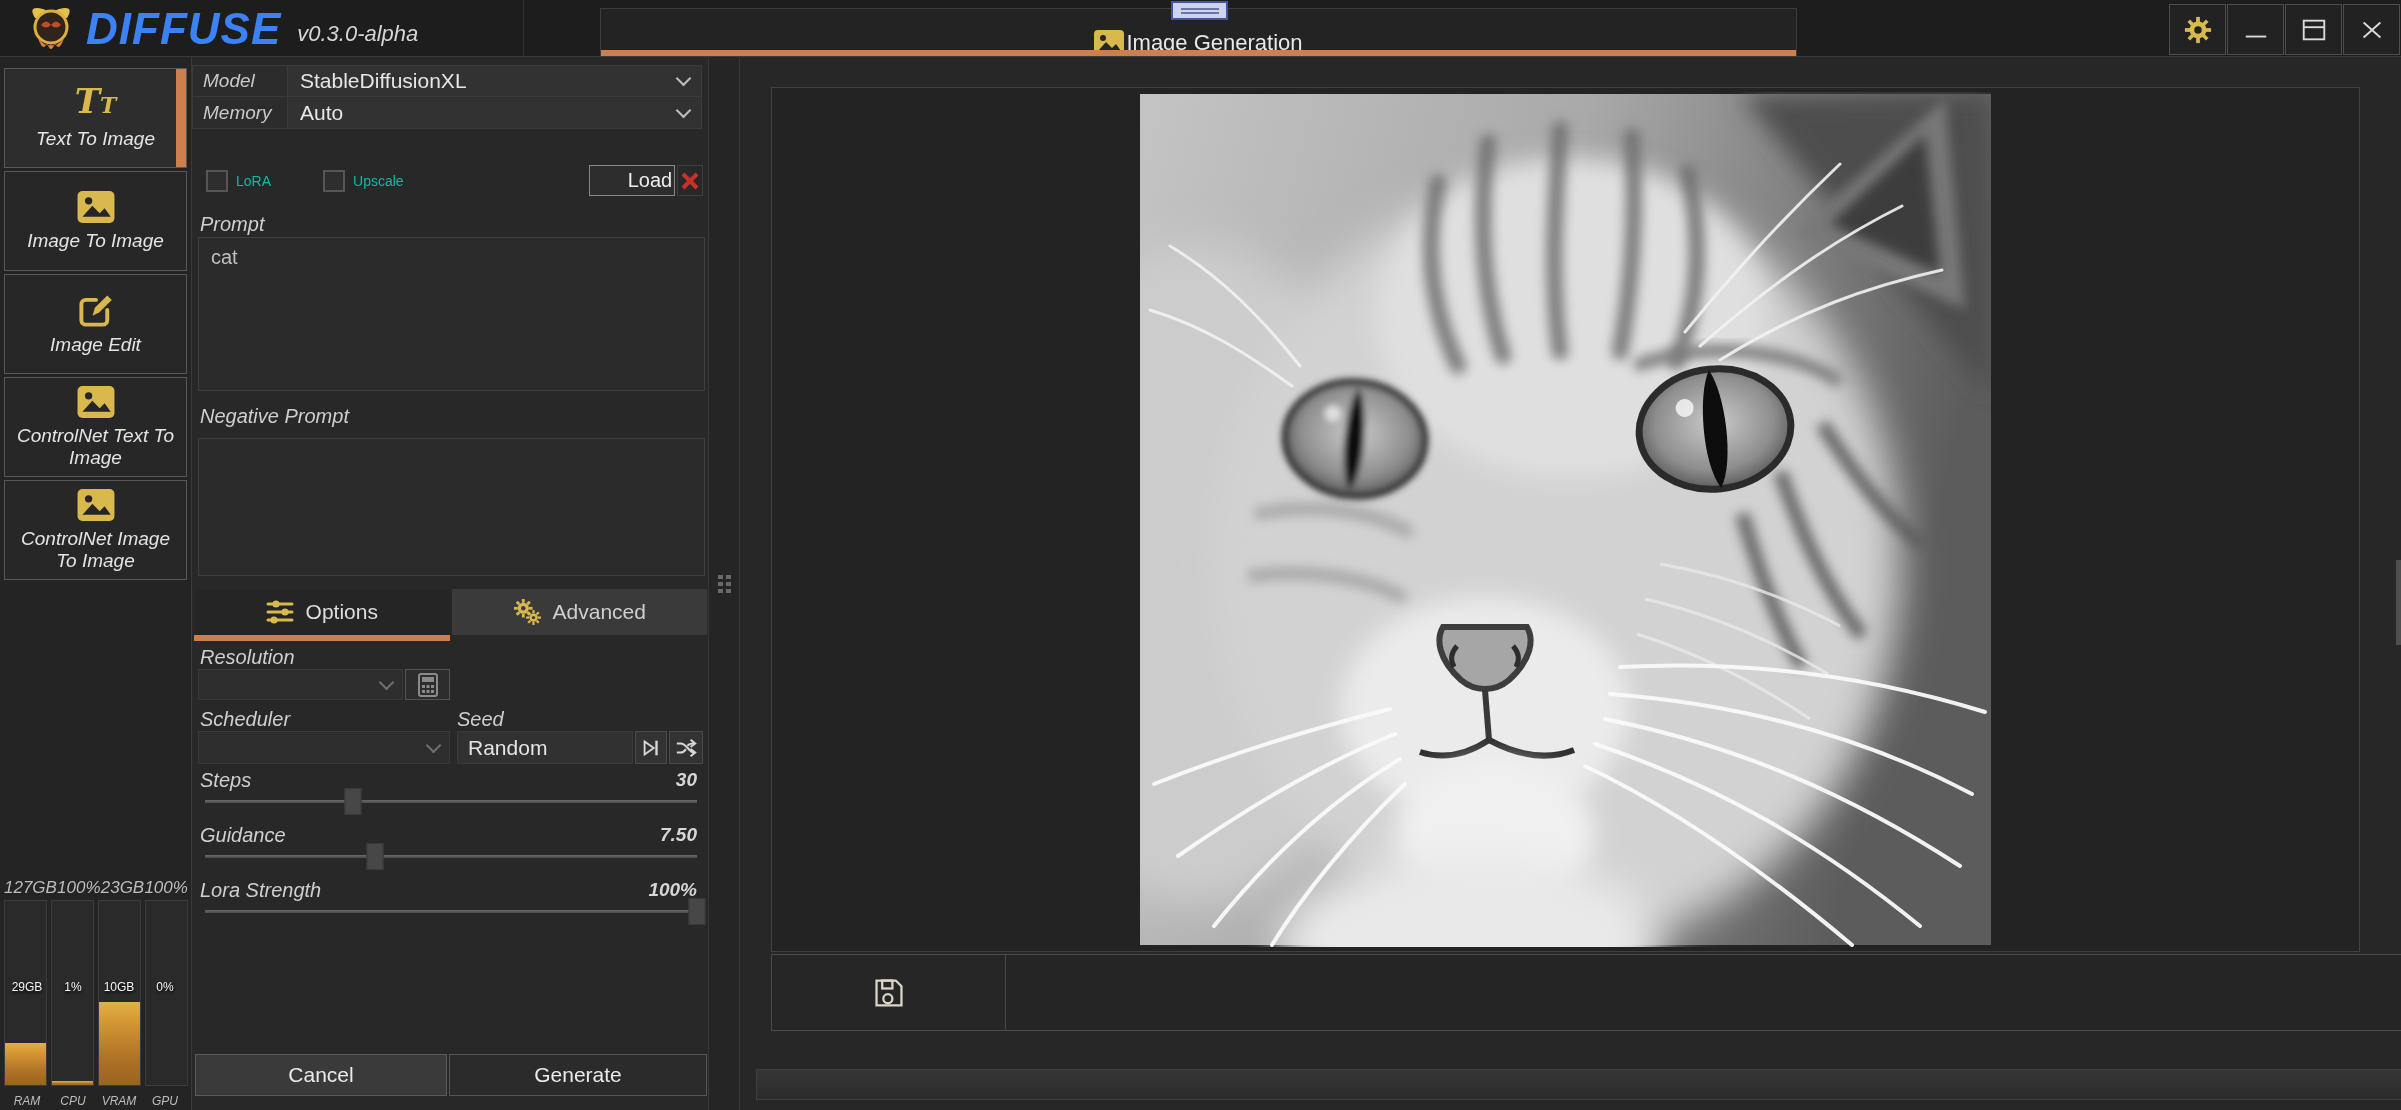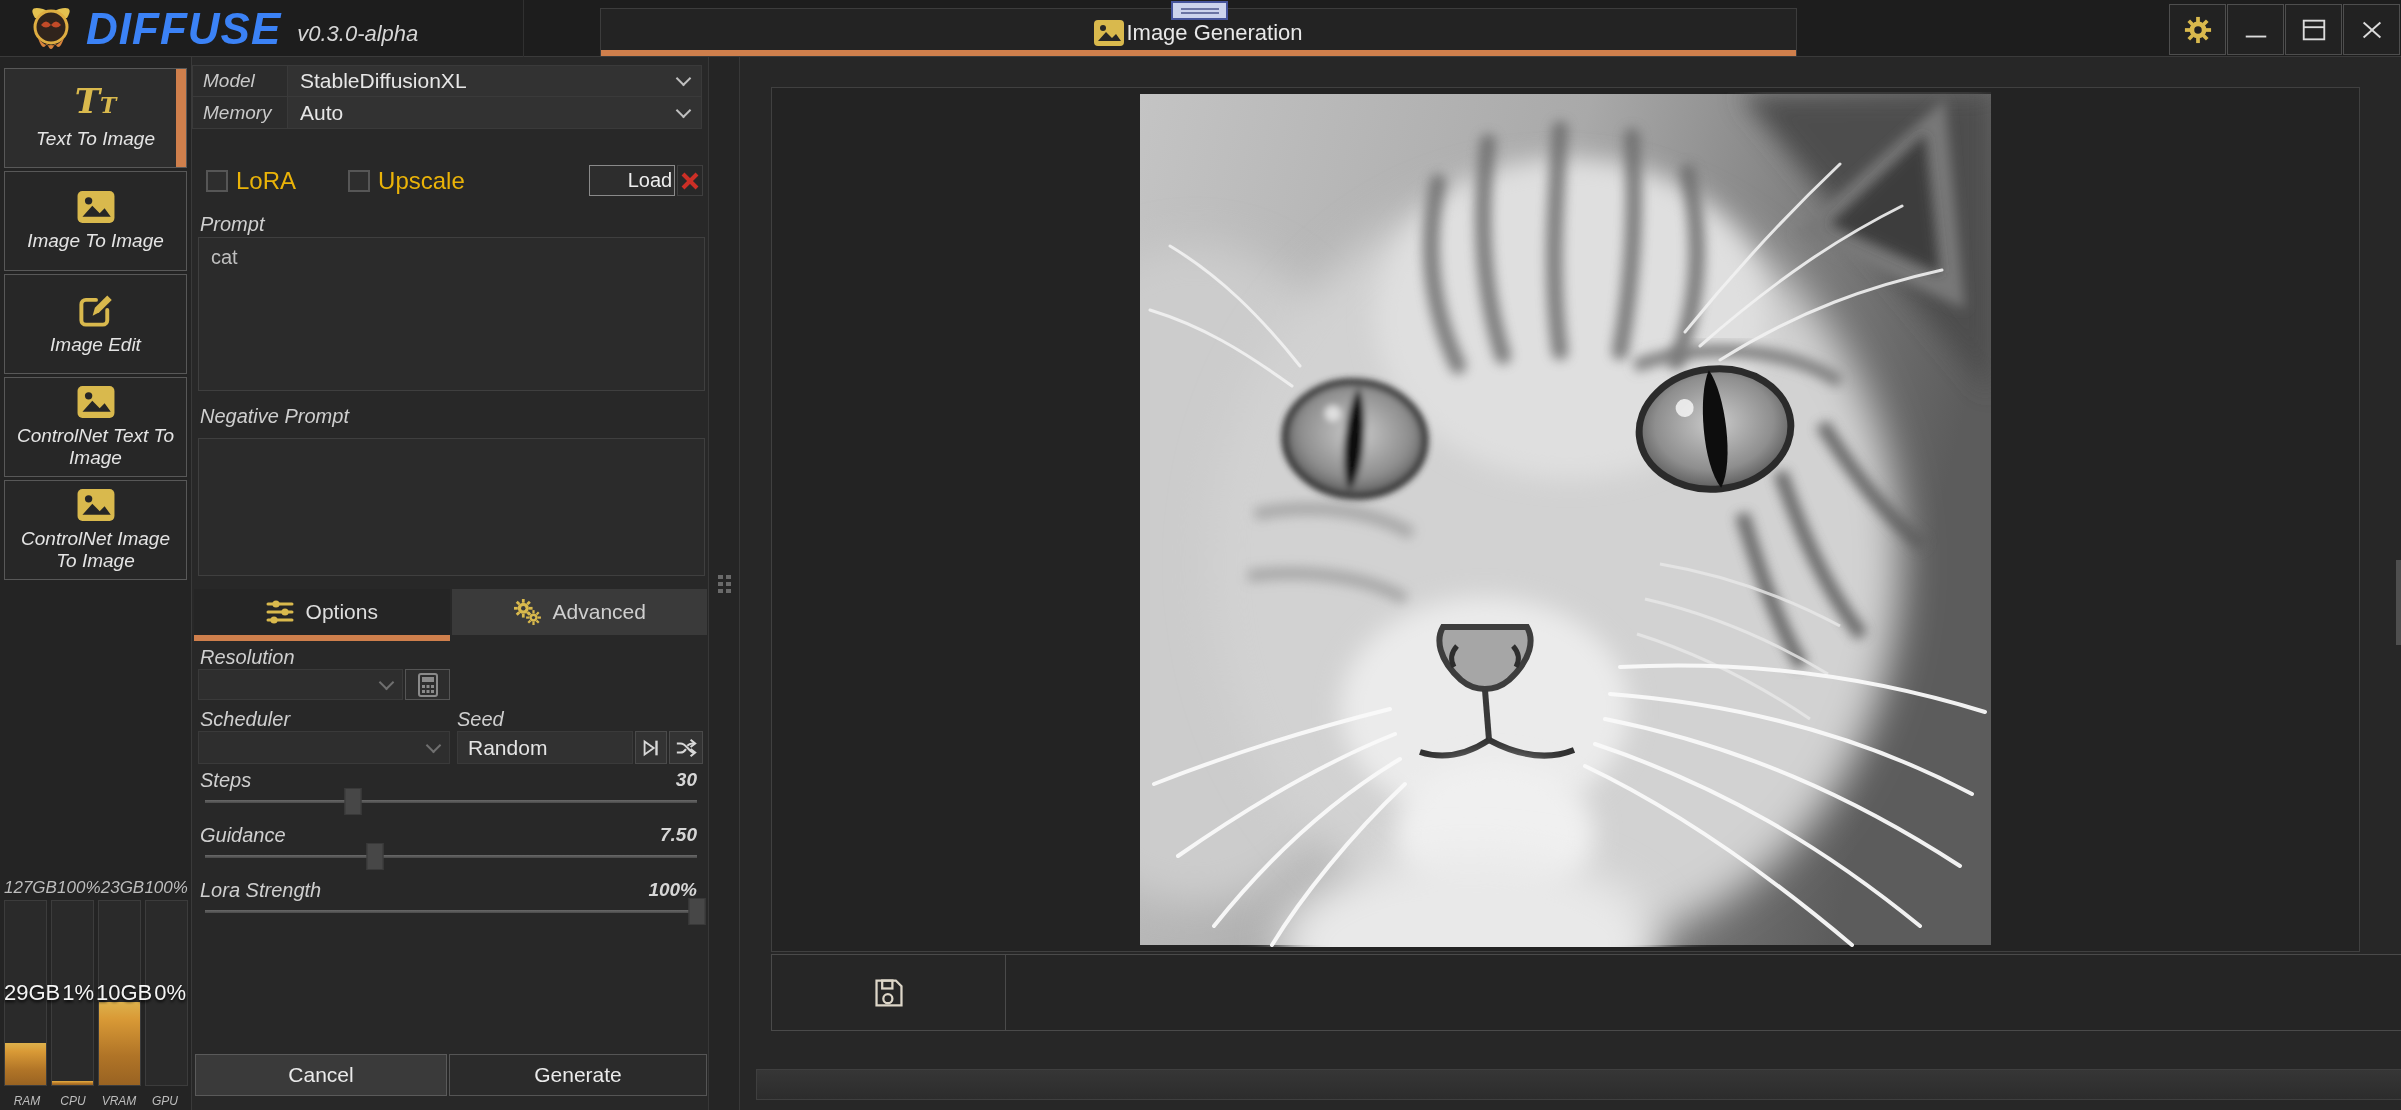--- a/index.html
+++ b/index.html
@@ -12,21 +12,21 @@
           border-bottom:1px solid #3a3a3a;}
   .logo-wrap{position:absolute;left:22px;top:3px;display:flex;align-items:center;}
   .logo-mark{width:58px;height:52px;}
   .logo-text{font-size:44px;font-weight:bold;font-style:italic;color:#3b82f6;letter-spacing:1px;
              margin-left:6px;line-height:52px;}
   .logo-ver{font-size:22px;font-style:italic;color:#d6d6d6;margin-left:16px;margin-top:10px;}
   .header-sep{position:absolute;left:523px;top:0;width:1px;height:57px;background:#303030;}
 
   .tabbar{position:absolute;left:600px;top:8px;width:1197px;height:49px;display:flex;
           border:1px solid #3c3c3c;background:#232323;}
-  .tab{flex:1;display:flex;align-items:center;justify-content:center;gap:2px;font-size:22px;
+  .tab{flex:1;display:flex;align-items:flex-end;justify-content:center;gap:2px;font-size:22px;
        color:#e8e8e8;position:relative;cursor:default;}
   .tab + .tab{border-left:1px solid #3c3c3c;}
   .tab.active::after{content:"";position:absolute;left:0;right:0;bottom:0;height:6px;
        background:var(--accent-orange,#cf7f4c);}
   .tab-icon{width:30px;height:26px;color:var(--icon-yellow,#d9b94d);}
 
   .blue-handle{position:absolute;left:1171px;top:1px;width:57px;height:19px;background:#ccd3ec;
        border:2px solid #46549b;display:flex;flex-direction:column;justify-content:center;gap:2px;
        align-items:center;z-index:5;}
   .blue-handle i{display:block;width:38px;height:2px;background:#6b74a3;}
@@ -57,40 +57,40 @@
   .meters{position:absolute;left:0;bottom:2px;width:192px;height:230px;}
   .meter-row{position:absolute;left:4px;right:4px;display:flex;justify-content:space-between;}
   .m-top{top:0;font-size:17px;font-style:italic;color:#bdbdbd;}
   .m-bot{bottom:0;font-size:12px;font-style:italic;color:#bdbdbd;}
   .m-top span,.m-bot span{flex:1;text-align:center;}
   .bars{position:absolute;left:4px;right:4px;top:22px;height:186px;display:flex;gap:4px;}
   .bar{flex:1;position:relative;background:#2a2a2a;border:1px solid #3c3c3c;overflow:hidden;}
   .bar-fill{position:absolute;left:0;right:0;bottom:0;
        background:linear-gradient(180deg,#ddb14c 0%,#d99a36 20%,#b07427 65%,#996322 100%);}
   .m-vals{top:102px;z-index:3;}
-  .m-vals span{flex:1;text-align:center;font-size:22px;color:#f4f4f4;
+  .m-vals span{flex:1;text-align:center;font-size:12px;color:#f4f4f4;
        text-shadow:0 2px 3px rgba(0,0,0,.9);}
 
   
   .panel{position:absolute;left:192px;top:57px;width:516px;height:1053px;background:#282828;}
   .cfg{position:absolute;left:0;top:8px;width:510px;}
   .cfg-row{display:flex;height:32px;border:1px solid #3a3a3a;border-top:none;}
   .cfg-row:first-child{border-top:1px solid #3a3a3a;}
   .cfg-lbl{width:95px;background:#2c2c2c;border-right:1px solid #3a3a3a;display:flex;
        align-items:center;padding-left:10px;font-size:19px;font-style:italic;color:#c9c9c9;}
   .dd{flex:1;background:#323232;display:flex;align-items:center;padding:0 12px;font-size:21px;
        color:#e6e6e6;cursor:default;}
   .dd .grow{flex:1;}
   .chev{width:11px;height:11px;border-right:2px solid #bfbfbf;border-bottom:2px solid #bfbfbf;
        transform:rotate(45deg);margin-top:-5px;}
   .dim{opacity:.45;}
 
   .chk-row{position:absolute;left:0;top:108px;width:510px;height:32px;display:flex;align-items:center;}
   .checkbox{width:22px;height:22px;background:#2e2e2e;border:2px solid #565656;}
-  .chk-lbl{font-size:24px;color:#eab308;margin-left:8px;}
+  .chk-lbl{font-size:14px;color:#14b8a6;margin-left:8px;}
   .load-btn{position:absolute;left:397px;top:0;width:86px;height:31px;background:#2d2d2d;
        border:1px solid #8a8a8a;color:#eee;font-size:20px;display:flex;align-items:center;
        justify-content:center;cursor:default;padding-left:36px;}
   .x-btn{position:absolute;left:485px;top:0;width:26px;height:31px;border:1px solid #3f3f3f;
        display:flex;align-items:center;justify-content:center;cursor:default;}
   .x-btn svg{width:18px;height:18px;color:var(--danger-red,#cc2f26);}
 
   .sec-lbl{position:absolute;left:8px;font-size:20px;font-style:italic;color:#cfcfcf;}
   .textarea{position:absolute;left:6px;width:507px;background:#2b2b2b;border:1px solid #3f3f3f;
        color:#bfbfbf;font-size:20px;padding:8px 12px;resize:none;outline:none;

